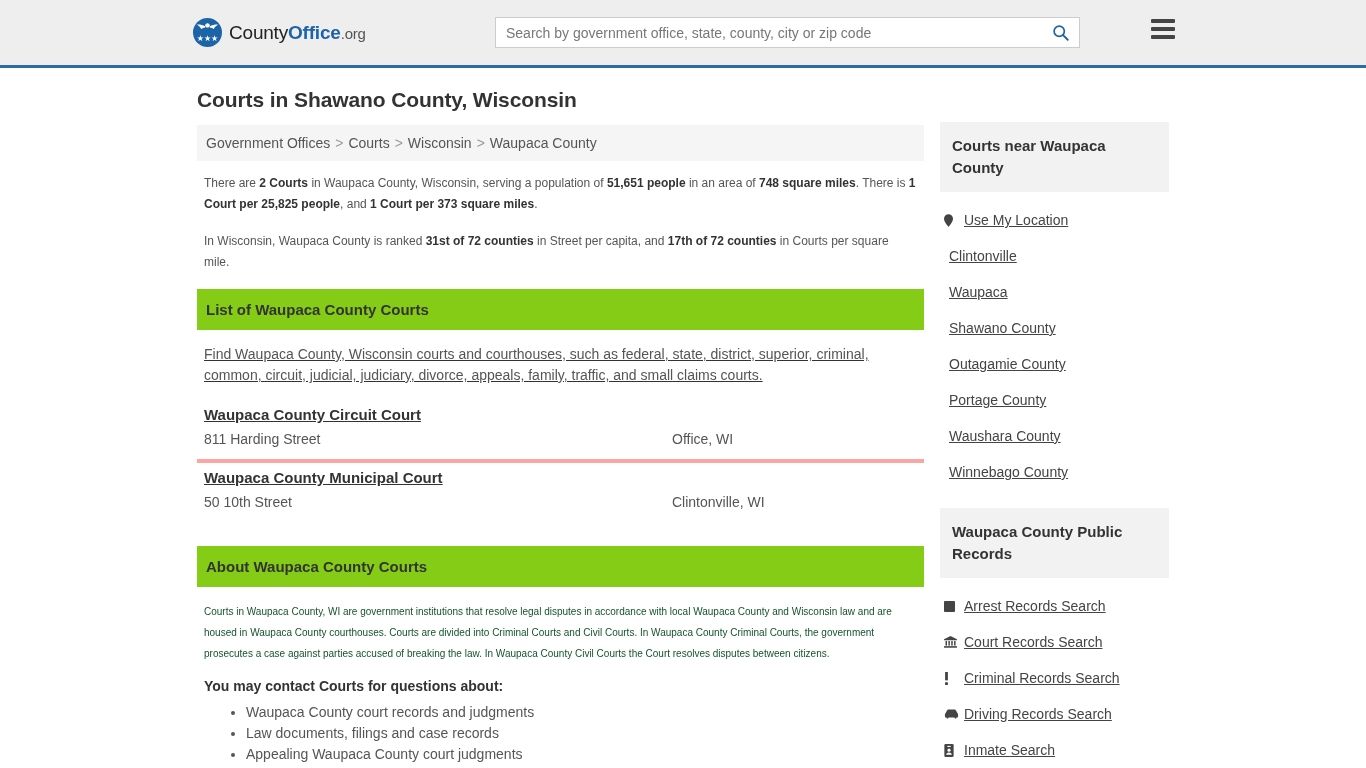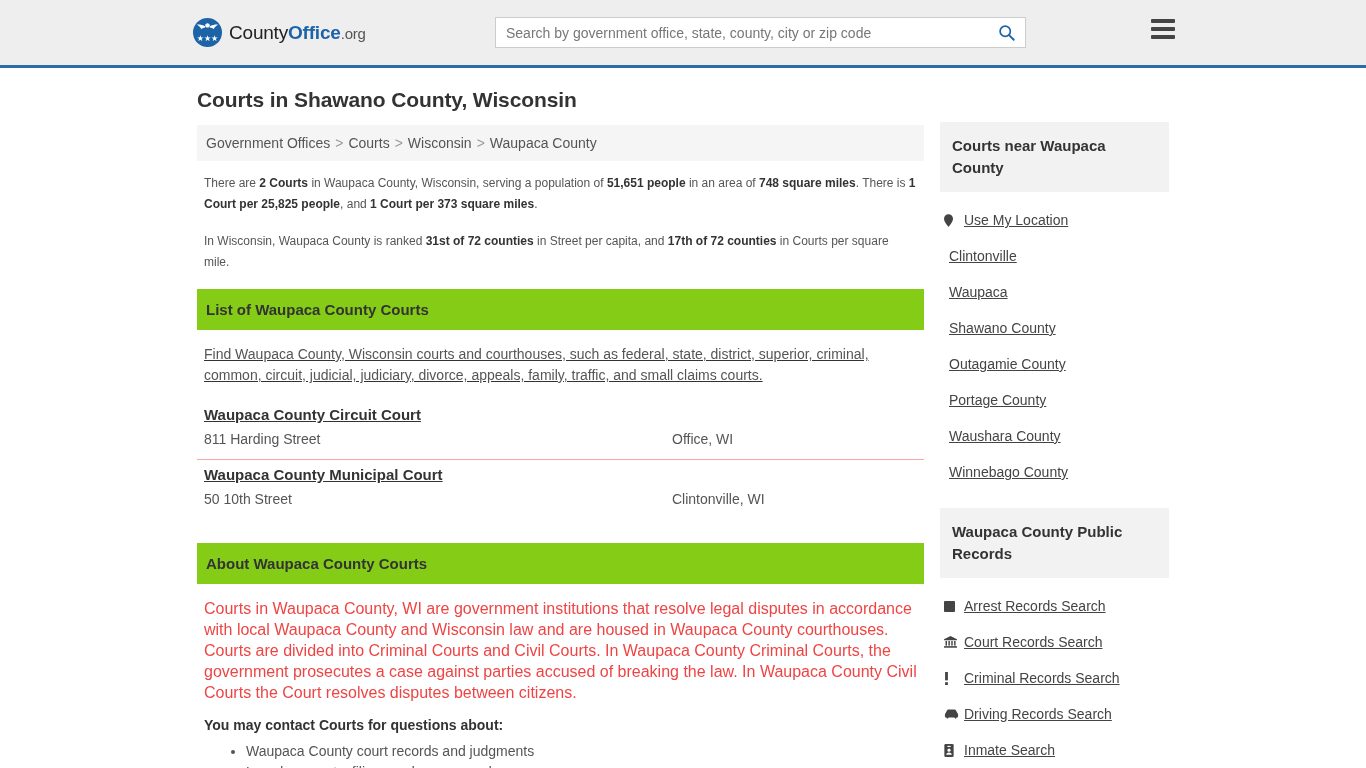--- a/index.html
+++ b/index.html
@@ -55,21 +55,21 @@
     white-space: nowrap;
   }
   .logo-text .county { color: #222222; }
   .logo-text .office { color: #1d63a8; font-weight: bold; }
   .logo-text .org { color: #555555; font-size: 15px; }
 
   .search-wrap {
     position: absolute;
     left: 495px;
     top: 17px;
-    width: 531px;
+    width: 585px;
     height: 31px;
     background: #ffffff;
     border: 1px solid #cccccc;
     display: flex;
     align-items: center;
   }
   .search-input {
     flex: 1;
     border: none;
     outline: none;
@@ -169,21 +169,21 @@
   .section-body p {
     margin: 0 0 14px 0;
     font-size: 14px;
     line-height: 21px;
     color: #555555;
   }
 
   .court-list { margin-top: 6px; }
   .court-item {
     padding: 6px 7px 12px 7px;
-    border-bottom: 1px solid #fca5a5;
+    border-bottom: 4px solid #fca5a5;
   }
   .court-item:last-child { border-bottom: none; }
   .court-name {
     display: inline-block;
     font-size: 15px;
     font-weight: bold;
     color: #333333;
     text-decoration: underline;
     margin-bottom: 8px;
     cursor: pointer;
@@ -192,23 +192,23 @@
     display: flex;
     font-size: 14px;
     color: #555555;
   }
   .court-addr { width: 468px; }
   .court-city { }
 
   .about-body { padding: 14px 7px 0 7px; }
   .about-body p {
     margin: 0 0 14px 0;
-    font-size: 16px;
+    font-size: 10px;
     line-height: 21px;
-    color: #ef4444;
+    color: #14532d;
   }
   .contact-title {
     font-size: 14px;
     font-weight: bold;
     color: #333333;
     margin: 0 0 8px 0;
   }
   .contact-list {
     margin: 0;
     padding-left: 42px;

